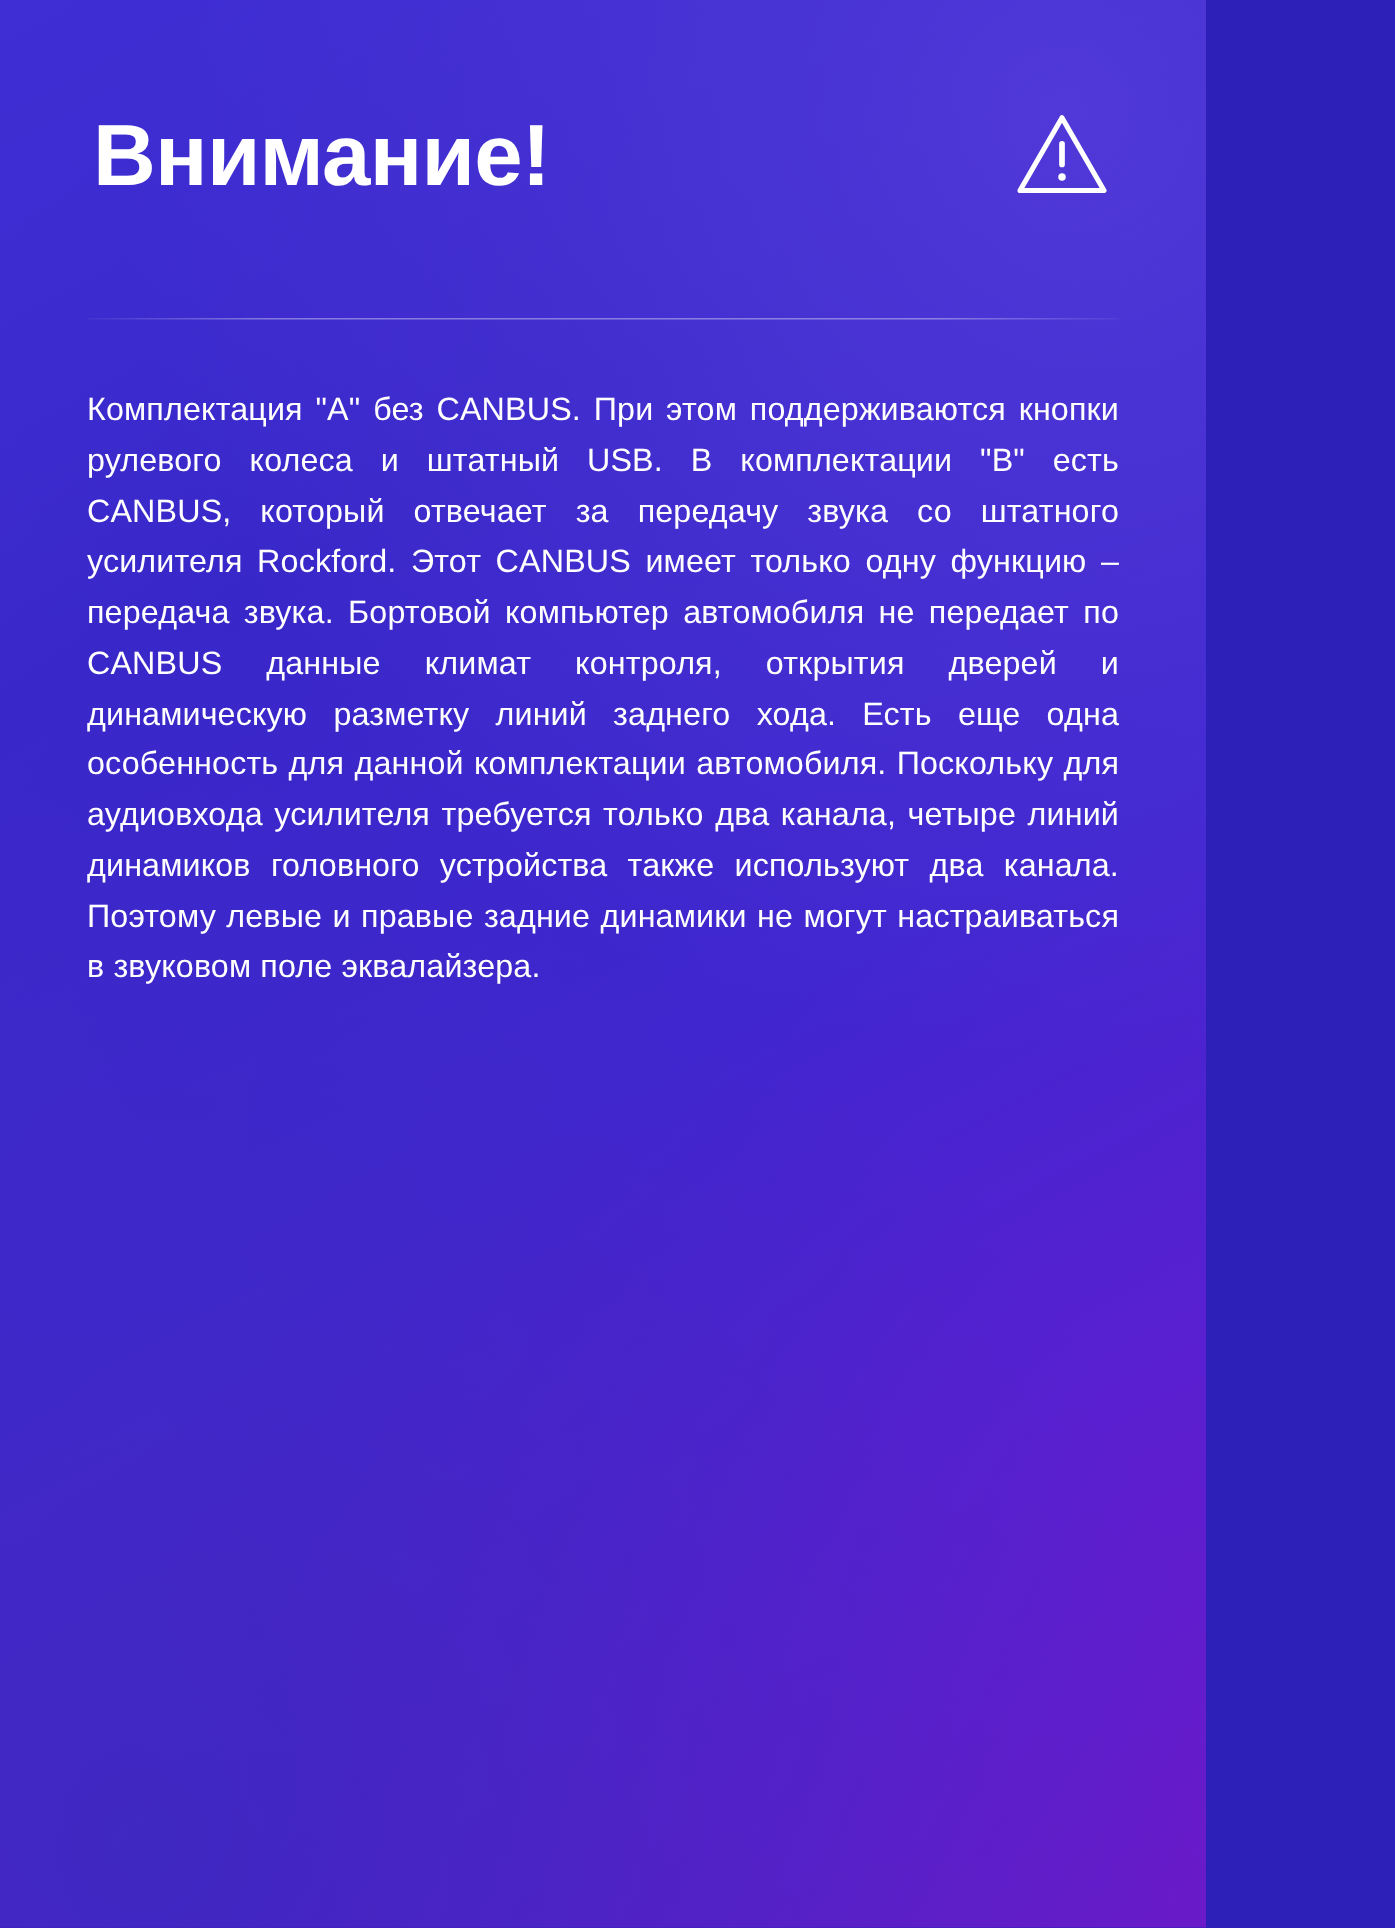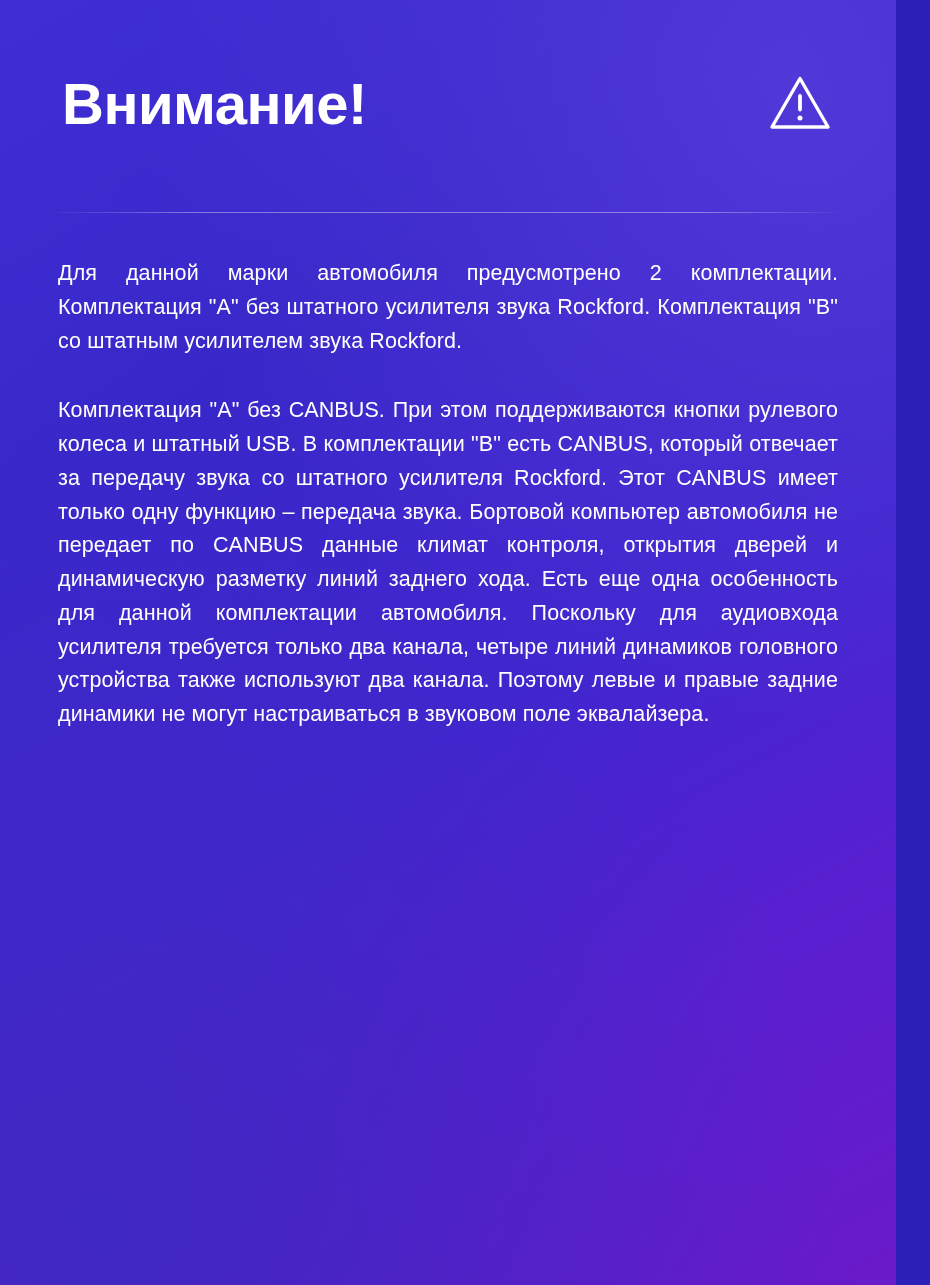--- a/index.html
+++ b/index.html
@@ -9,21 +9,21 @@
   }
   body {
     width: 930px;
     height: 1285px;
     overflow: hidden;
     font-family: "Liberation Sans", sans-serif;
     background: #2d20b8;
   }
   .page {
     position: relative;
-    width: 896px;
+    width: 804px;
     height: 1285px;
     box-sizing: border-box;
     background:
       radial-gradient(circle at 88% 6%, rgba(86,60,220,0.85) 0%, rgba(86,60,220,0) 45%),
       radial-gradient(circle at 12% 96%, rgba(60,40,190,0.9) 0%, rgba(60,40,190,0) 50%),
       linear-gradient(152deg, #3b2fd4 0%, #3526c6 28%, #4026cf 55%, #5a1fd0 78%, #6a1ac9 100%);
     overflow: hidden;
   }
   .page::after {
     content: "";
@@ -102,18 +102,17 @@
           <path d="M32 6.5 L60 55 L4 55 Z" fill="none" stroke="#ffffff" stroke-width="3.4" stroke-linejoin="round"></path>
           <rect x="30.1" y="22" width="3.8" height="17.5" rx="1.9" fill="#ffffff"></rect>
           <circle cx="32" cy="46" r="2.5" fill="#ffffff"></circle>
         </svg>
       </span>
     </div>
 
     <div class="divider"></div>
 
     <div class="body-text">
-      <p class="para tight">Для данной марки автомобиля предусмотрено 2 комплектации. Комплектация "A" без штатного усилителя звука Rockford. Комплектация "B" со штатным усилителем звука Rockford.</p>
       <p class="para">Комплектация "A" без CANBUS. При этом поддерживаются кнопки рулевого колеса и штатный USB. В комплектации "B" есть CANBUS, который отвечает за передачу звука со штатного усилителя Rockford. Этот CANBUS имеет только одну функцию – передача звука. Бортовой компьютер автомобиля не передает по CANBUS данные климат контроля, открытия дверей и динамическую разметку линий заднего хода. Есть еще одна особенность для данной комплектации автомобиля. Поскольку для аудиовхода усилителя требуется только два канала, четыре линий динамиков головного устройства также используют два канала. Поэтому левые и правые задние динамики не могут настраиваться в звуковом поле эквалайзера.</p>
     </div>
 
   </div>
 </div>
 
 </body></html>

